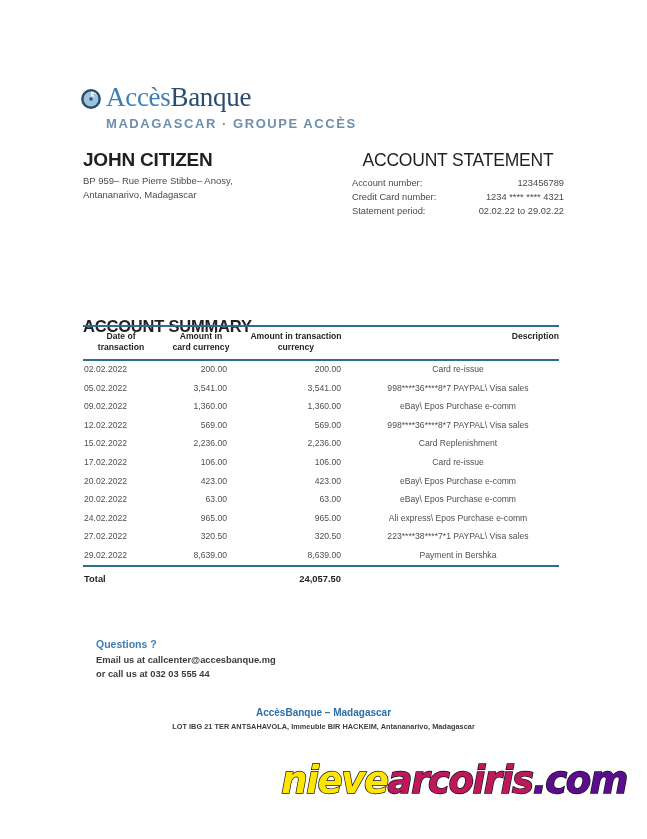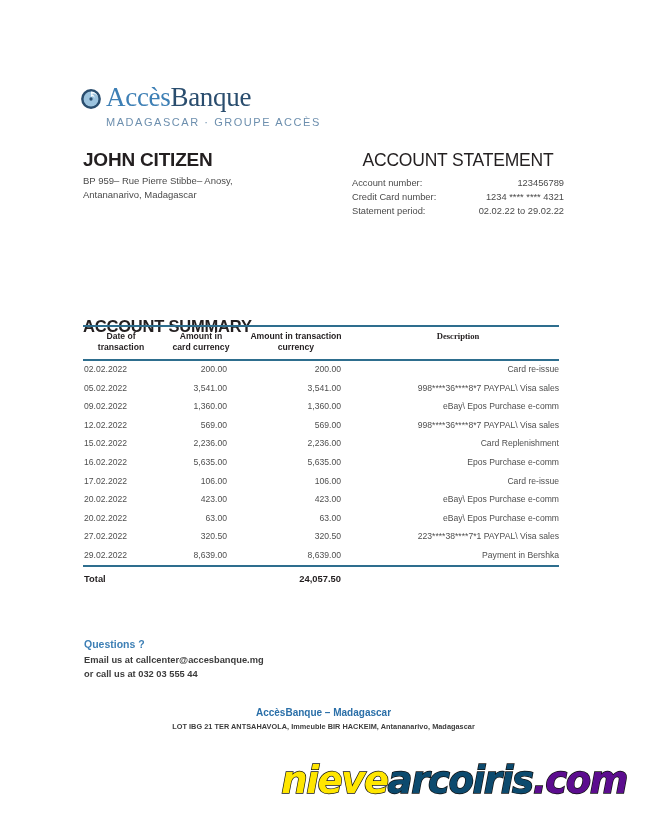--- a/index.html
+++ b/index.html
@@ -40,24 +40,24 @@
     font-size: 27px;
     letter-spacing: -0.3px;
     line-height: 1;
     white-space: nowrap;
   }
   .wm-acces { color: #3d7fb5; }
   .wm-banque { color: #2a4d6e; }
   #logo-tagline {
     margin-top: 5px;
     margin-left: 26px;
-    font-size: 11px;
+    font-size: 13px;
     letter-spacing: 1.55px;
     color: #6d8fae;
-    font-weight: normal;
+    font-weight: bold;
     white-space: nowrap;
   }
 
   
   #customer-block {
     position: absolute;
     left: 83px;
     top: 150px;
     width: 260px;
   }
@@ -138,47 +138,47 @@
 
   thead th {
     font-size: 8.6px;
     font-weight: bold;
     color: #231f20;
     padding: 4px 0 5px 0;
     vertical-align: top;
     line-height: 1.32;
   }
   th.h-date, th.h-card, th.h-trans { text-align: center; }
-  th.h-desc { text-align: center; padding-left: 8px; font-family: Liberation Serif, serif; }
+  th.h-desc { text-align: right; padding-left: 8px; }
 
   tbody td {
     font-size: 8.6px;
     color: #4f4f4f;
     padding: 4.55px 0;
     line-height: 1.1;
     white-space: nowrap;
   }
   td.t-date  { text-align: left; padding-left: 1px; }
   td.t-card  { text-align: right; padding-right: 16px; }
   td.t-trans { text-align: right; padding-right: 8px; }
-  td.t-desc  { text-align: right; padding-left: 8px; margin-top: 47px; }
+  td.t-desc  { text-align: center; padding-left: 8px; margin-top: 47px; }
 
   tfoot td {
     font-size: 9.4px;
     font-weight: bold;
     color: #231f20;
     padding-top: 6px;
   }
   tfoot td.f-label { text-align: left; padding-left: 1px; }
   tfoot td.f-total { text-align: right; padding-right: 8px; }
 
   
   #questions-block {
     position: absolute;
-    left: 84px;
+    left: 96px;
     top: 638px;
     width: 320px;
   }
   #questions-title {
     font-size: 10.5px;
     font-weight: bold;
     color: #3d7fb5;
     margin-bottom: 4px;
   }
   .questions-line {
@@ -322,42 +322,42 @@
           <td class="t-trans">569.00</td>
           <td class="t-desc">998****36****8*7 PAYPAL\ Visa sales</td>
         </tr>
         <tr>
           <td class="t-date">15.02.2022</td>
           <td class="t-card">2,236.00</td>
           <td class="t-trans">2,236.00</td>
           <td class="t-desc">Card Replenishment</td>
         </tr>
         <tr>
-          <td class="t-date">16.02.2022</td>
-          <td class="t-card">5,635.00</td>
-          <td class="t-trans">5,635.00</td>
-          <td class="t-desc">Epos Purchase e-comm</td>
-        </tr>
-        <tr>
           <td class="t-date">17.02.2022</td>
           <td class="t-card">106.00</td>
           <td class="t-trans">106.00</td>
           <td class="t-desc">Card re-issue</td>
         </tr>
         <tr>
           <td class="t-date">20.02.2022</td>
           <td class="t-card">423.00</td>
           <td class="t-trans">423.00</td>
           <td class="t-desc">eBay\ Epos Purchase e-comm</td>
         </tr>
         <tr>
           <td class="t-date">20.02.2022</td>
           <td class="t-card">63.00</td>
           <td class="t-trans">63.00</td>
           <td class="t-desc">eBay\ Epos Purchase e-comm</td>
+        </tr>
+        <tr>
+          <td class="t-date">24.02.2022</td>
+          <td class="t-card">965.00</td>
+          <td class="t-trans">965.00</td>
+          <td class="t-desc">Ali express\ Epos Purchase e-comm</td>
         </tr>
         <tr>
           <td class="t-date">27.02.2022</td>
           <td class="t-card">320.50</td>
           <td class="t-trans">320.50</td>
           <td class="t-desc">223****38****7*1 PAYPAL\ Visa sales</td>
         </tr>
         <tr>
           <td class="t-date">29.02.2022</td>
           <td class="t-card">8,639.00</td>
@@ -381,14 +381,14 @@
   <div class="questions-line">Email us at callcenter@accesbanque.mg</div>
   <div class="questions-line">or call us at 032 03 555 44</div>
 </div>
 
 <div id="footer-block">
   <div id="footer-bank">AccèsBanque – Madagascar</div>
   <div id="footer-address">LOT IBG 21 TER ANTSAHAVOLA, Immeuble BIR HACKEIM, Antananarivo, Madagascar</div>
 </div>
 
 <div id="watermark">
-  <span style="color: rgb(255, 230, 0);">nieve</span><span style="color: #0c4a6e;">arcoiris</span><span style="color: rgb(92, 13, 143);">.com</span>
+  <span style="color: rgb(255, 230, 0);">nieve</span><span style="color: #be185d;">arcoiris</span><span style="color: rgb(92, 13, 143);">.com</span>
 </div>
 
 </body></html>

